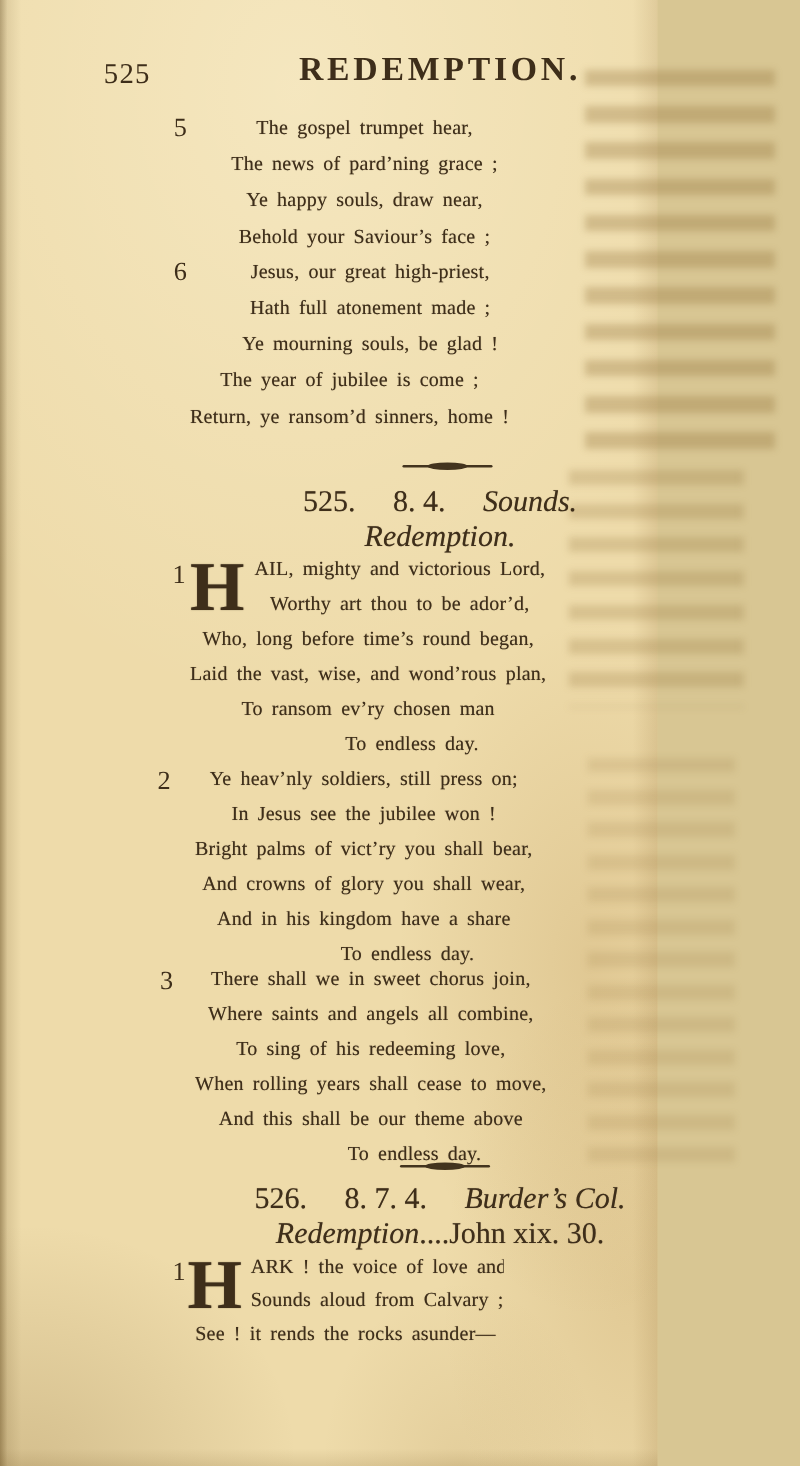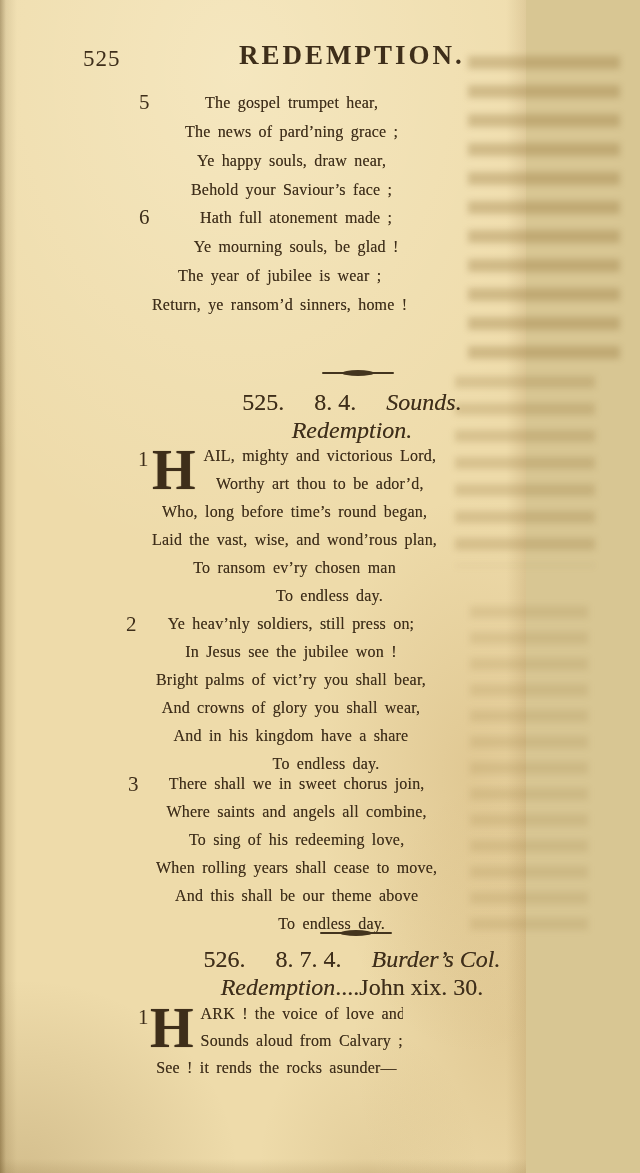--- a/index.html
+++ b/index.html
@@ -69,23 +69,24 @@
   <div class="stanza lh29" style="left:185px;top:88px">
     <span class="vnum" style="left:-46px">5</span>
     <div class="line">The gospel trumpet hear,</div>
     <div class="line">The news of pard’ning grace ;</div>
     <div class="line">Ye happy souls, draw near,</div>
     <div class="line">Behold your Saviour’s face ;</div>
   </div>
 
   <div class="stanza lh29" style="left:185px;top:203px">
     <span class="vnum" style="left:-46px">6</span>
+    <div class="line">Jesus, our great high-priest,</div>
     <div class="line">Hath full atonement made ;</div>
     <div class="line">Ye mourning souls, be glad !</div>
-    <div class="line outdent">The year of jubilee is wear ;</div>
+    <div class="line outdent">The year of jubilee is come ;</div>
     <div class="line outdent">Return, ye ransom’d sinners, home !</div>
   </div>
 
   <div class="divider" style="left:322px;top:369px"></div>
 
   <div class="hymn-head" style="top:389px">
     <span class="hnum">525.</span><span class="hmeter">8. 4.</span><span class="htune">Sounds.</span>
   </div>
   <div class="hymn-subject" style="top:417px">
     <span class="subj-i">Redemption.</span><span class="subj-r"></span>

